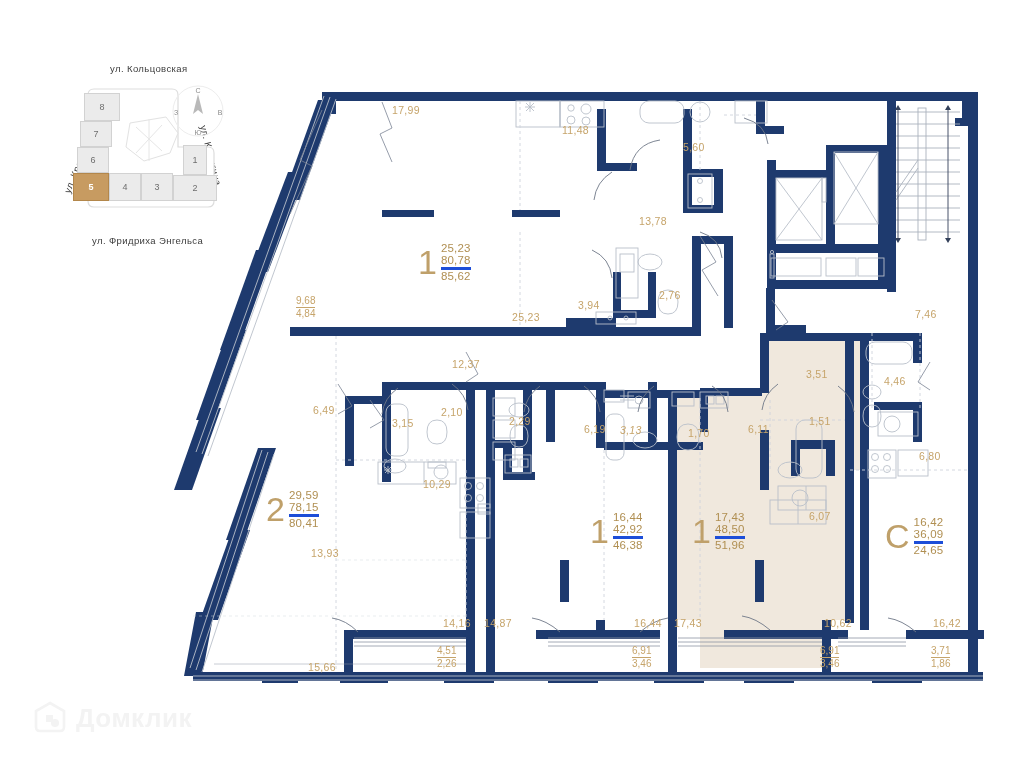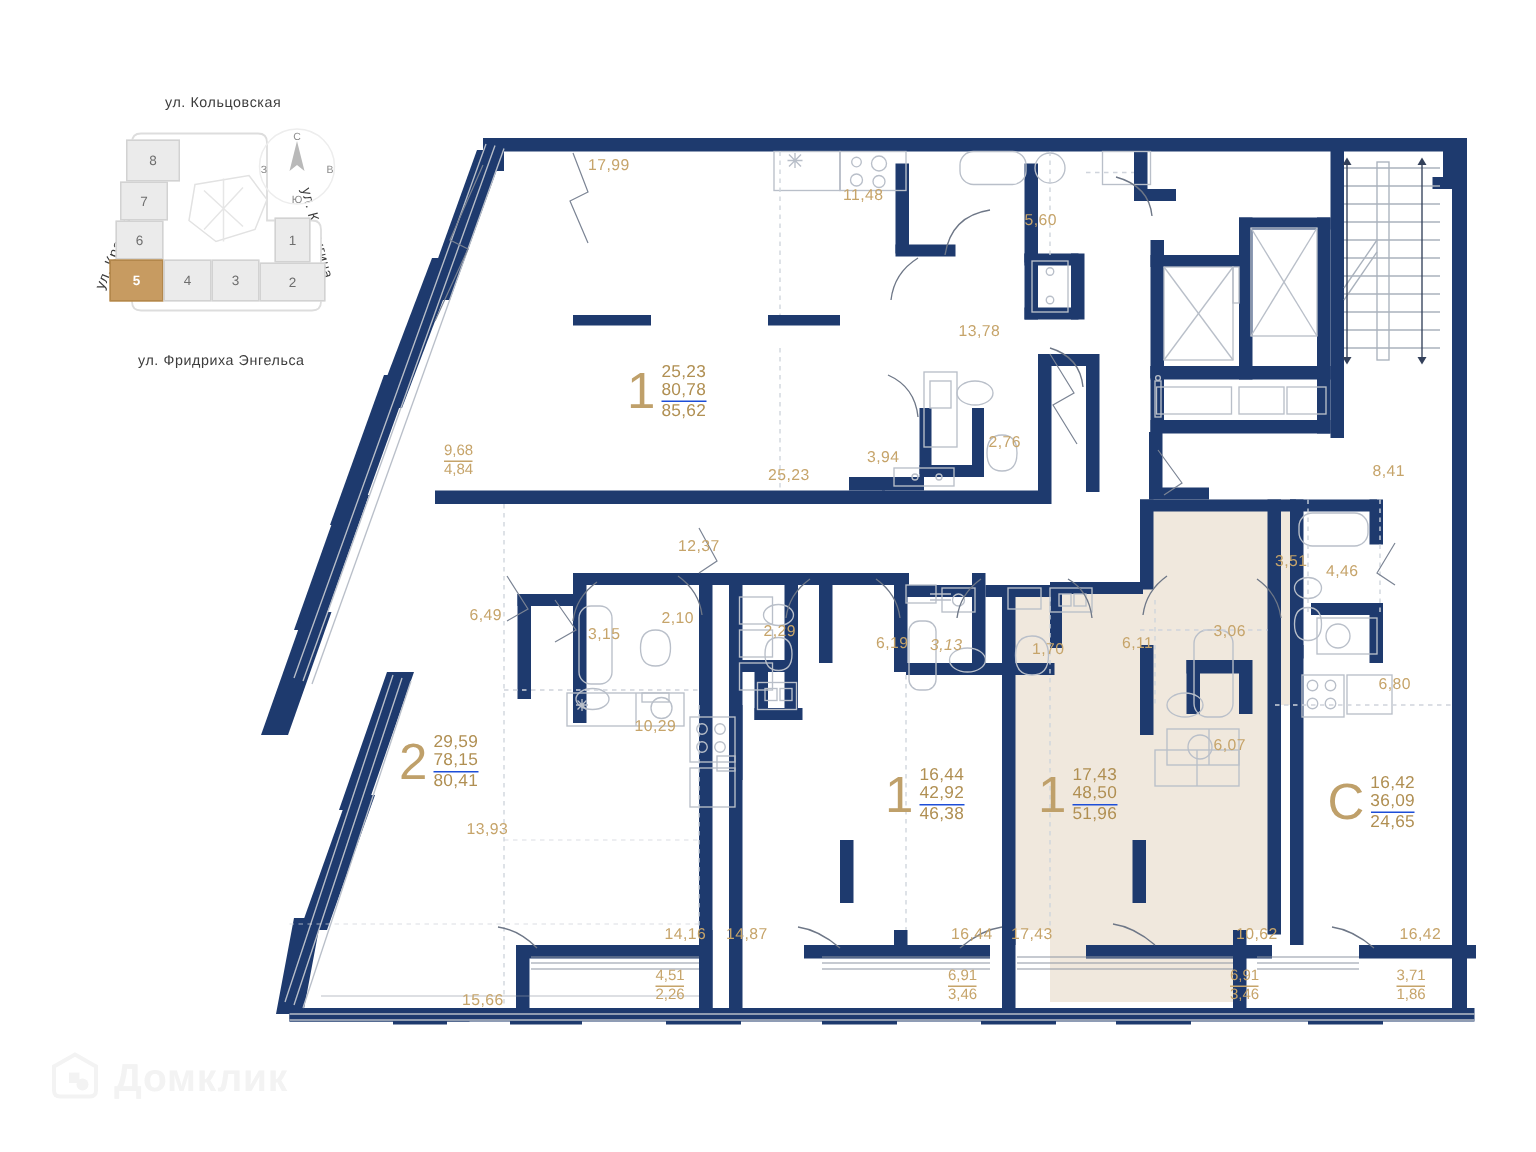--- a/index.html
+++ b/index.html
@@ -17,21 +17,21 @@
   .st-right{left:140px;top:95px;transform:rotate(76deg);transform-origin:center;}
 
   .blk{position:absolute;background:#ebebeb;border:1px solid #d2d2d2;
        color:#6e6e6e;font-size:9px;display:flex;align-items:center;justify-content:center;}
   .blk.sel{background:#c79b61;border-color:#b3874b;color:#ffffff;font-weight:bold;}
 
   
   .aptlabel{position:absolute;display:flex;align-items:center;color:#b08f52;}
   .aptlabel .glyph{font-size:34px;line-height:32px;font-weight:300;color:#bfa06a;margin-right:4px;}
   .aptlabel .nums{font-size:11.5px;line-height:12.4px;text-align:left;color:#b08f52;letter-spacing:.2px;}
-  .aptlabel .nums div.l2{border-bottom:1px solid #1d4ed8;}
+  .aptlabel .nums div.l2{border-bottom:3px solid #1d4ed8;}
 
   
   .dim{position:absolute;color:#c6a46a;font-size:10.5px;white-space:nowrap;letter-spacing:.3px;}
   .dim2{position:absolute;color:#c6a46a;font-size:10px;line-height:11.5px;text-align:center;white-space:nowrap;}
 
   
   .wm{position:absolute;left:32px;top:700px;display:flex;align-items:center;opacity:.92;}
   .wm .wmtext{font-size:26px;font-weight:bold;color:#f2f2f2;letter-spacing:.5px;margin-left:8px;}
 </style>
 </head>
@@ -505,26 +505,26 @@
       <div class="dim" style="left: 392px; top: 417px;">3,15</div>
       <div class="dim" style="left: 441px; top: 406px;">2,10</div>
       <div class="dim" style="left: 509px; top: 415px;">2,29</div>
       <div class="dim" style="left: 562px; top: 423px; margin-left: 22px;">6,19</div>
       <div class="dim" style="left: 620px; top: 424px; font-style: italic;">3,13</div>
       <div class="dim" style="left: 688px; top: 427px;">1,70</div>
       <div class="dim" style="left: 748px; top: 423px;">6,11</div>
       <div class="dim" style="left: 423px; top: 478px;">10,29</div>
       <div class="dim" style="left: 578px; top: 299px;">3,94</div>
       <div class="dim" style="left: 659px; top: 289px;">2,76</div>
-      <div class="dim" style="left: 915px; top: 308px;">8,41</div>
-      <div class="dim" style="left: 806px; top: 368px; margin-left: 44px;">3,51</div>
+      <div class="dim" style="left: 915px; top: 308px;">7,46</div>
+      <div class="dim" style="left: 806px; top: 368px;">3,51</div>
       <div class="dim" style="left: 884px; top: 375px;">4,46</div>
-      <div class="dim" style="left: 809px; top: 415px;">3,06</div>
+      <div class="dim" style="left: 809px; top: 415px;">1,51</div>
       <div class="dim" style="left: 883px; top: 450px; margin-left: 36px;">6,80</div>
-      <div class="dim" style="left: 809px; top: 491px;">6,07</div>
+      <div class="dim" style="left: 809px; top: 510px;">6,07</div>
       <div class="dim" style="left: 443px; top: 617px;">14,16</div>
       <div class="dim" style="left: 484px; top: 617px;">14,87</div>
       <div class="dim" style="left: 634px; top: 617px;">16,44</div>
       <div class="dim" style="left: 674px; top: 617px;">17,43</div>
       <div class="dim" style="left: 824px; top: 617px;">10,62</div>
       <div class="dim" style="left: 933px; top: 617px;">16,42</div>
       <div class="dim" style="left: 308px; top: 661px;">15,66</div>
       <div class="dim" style="left: 311px; top: 547px;">13,93</div>
     </div>
 

